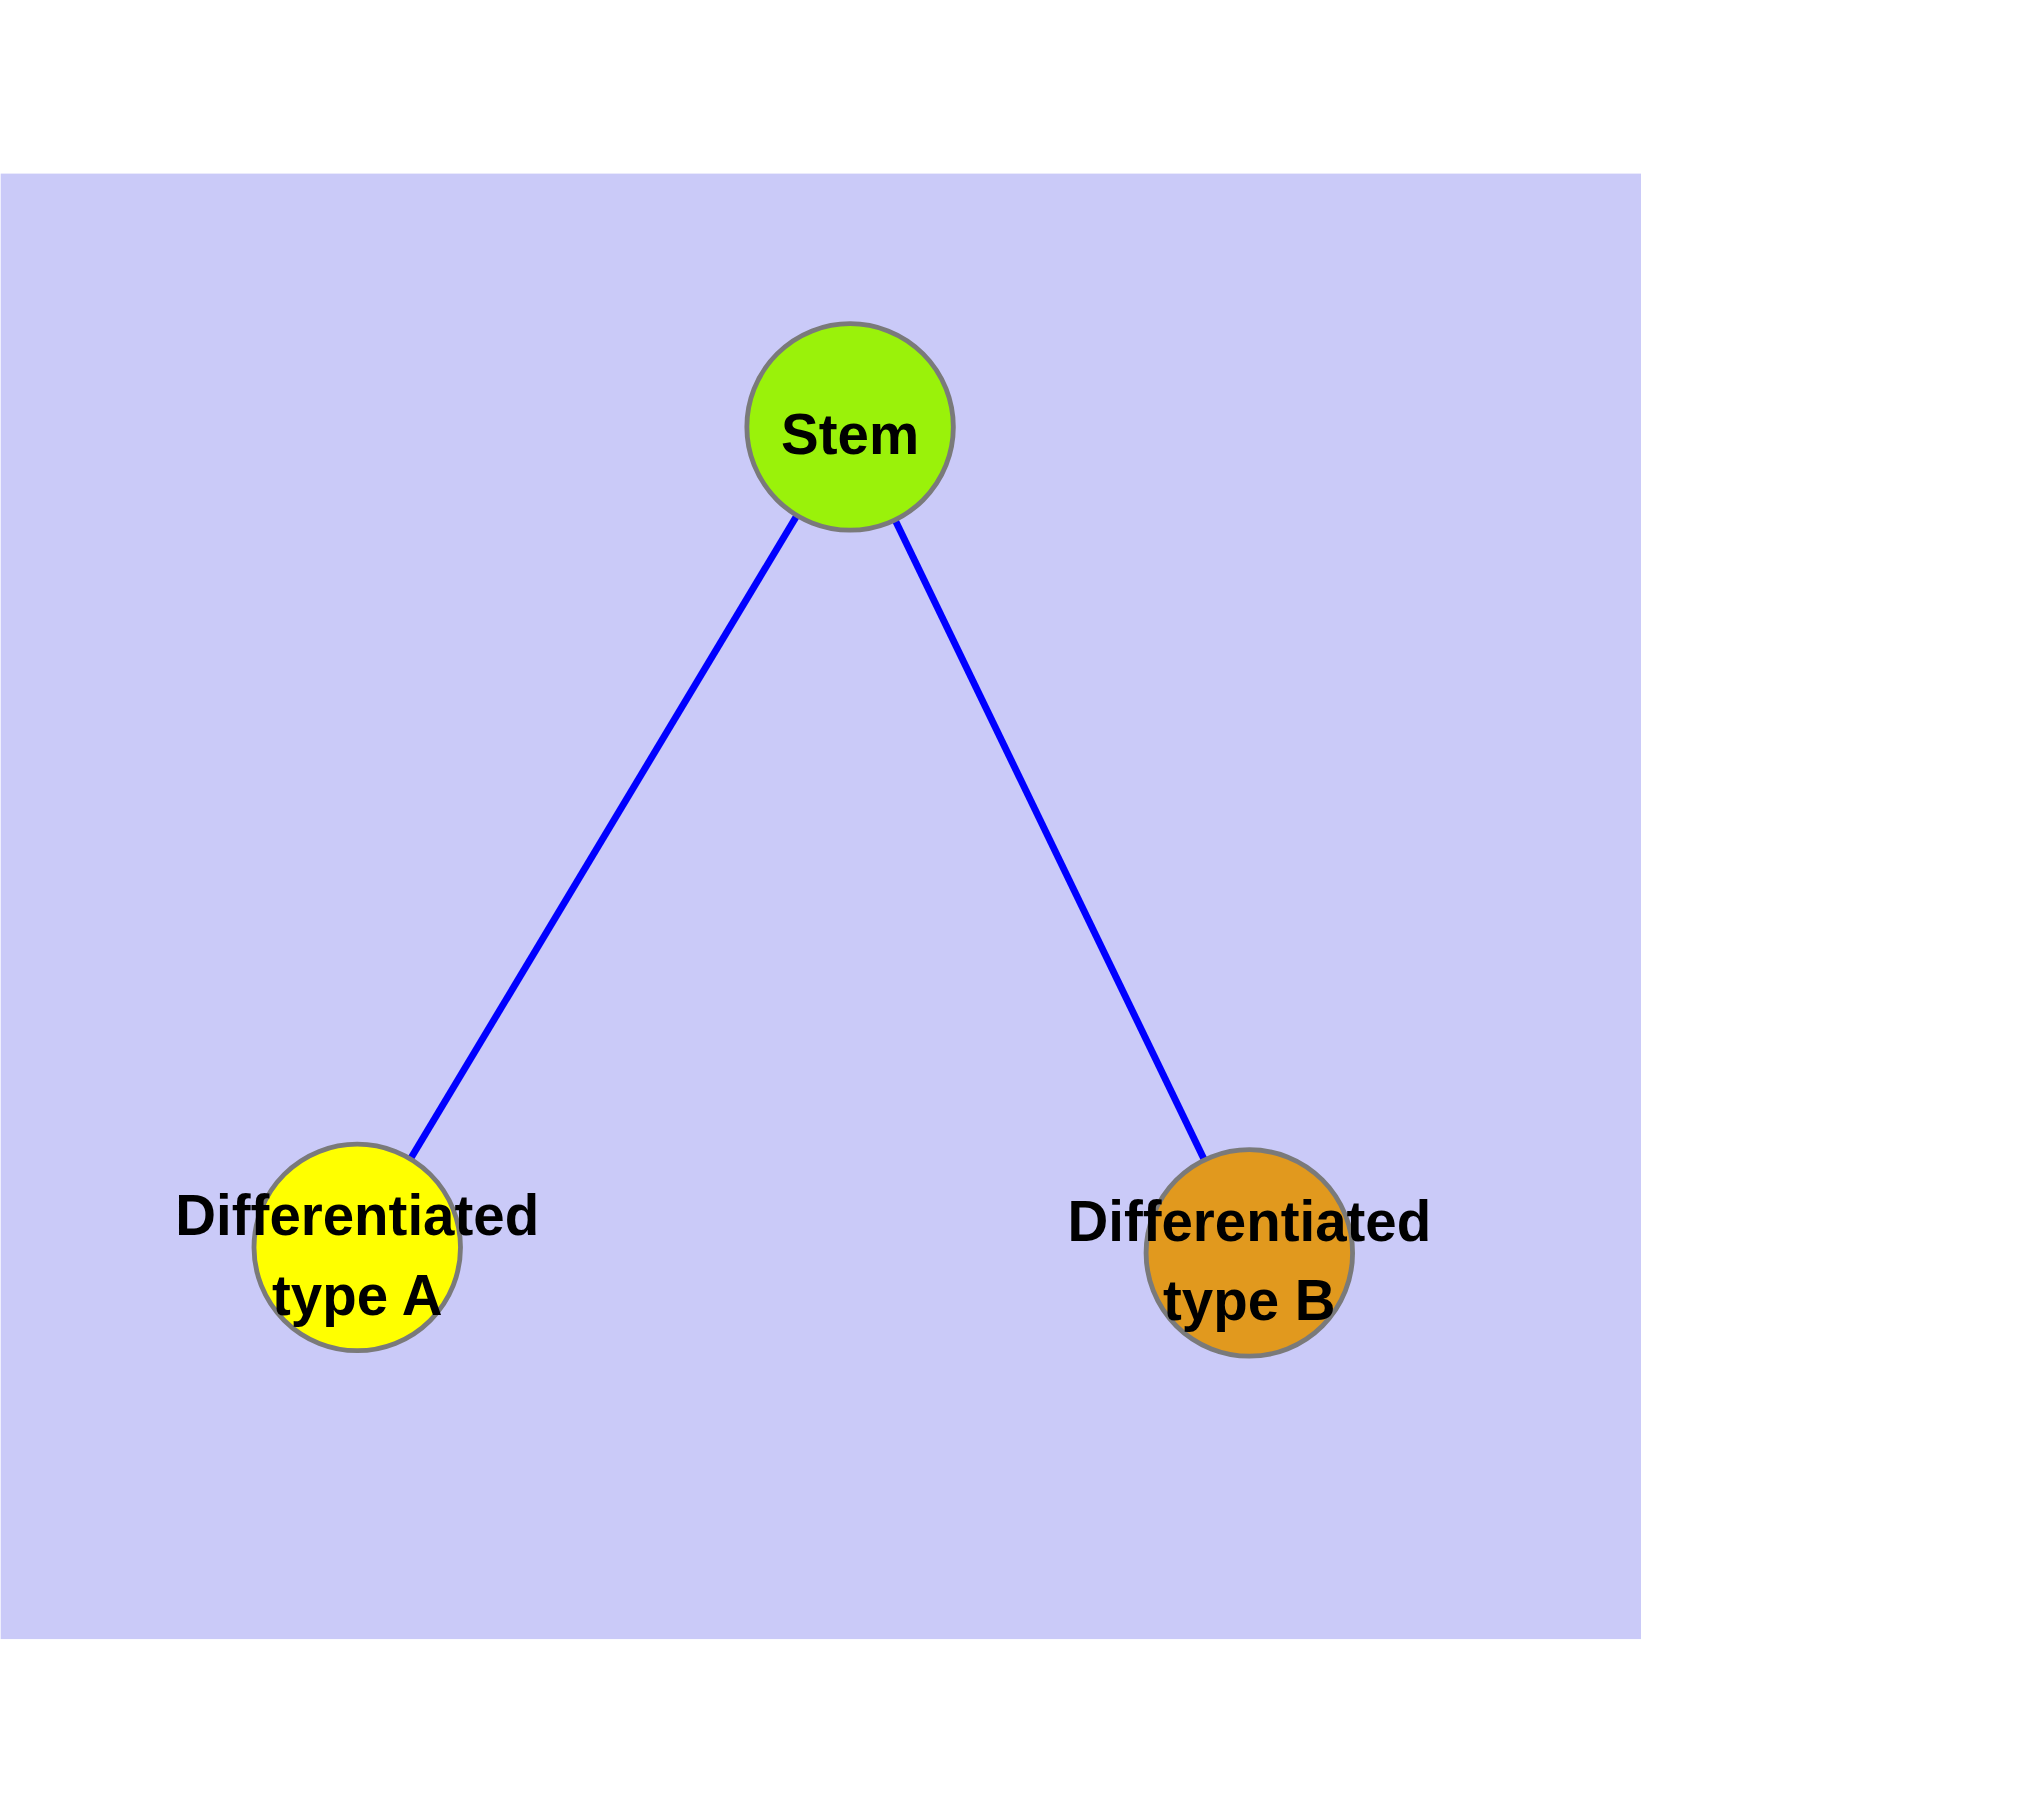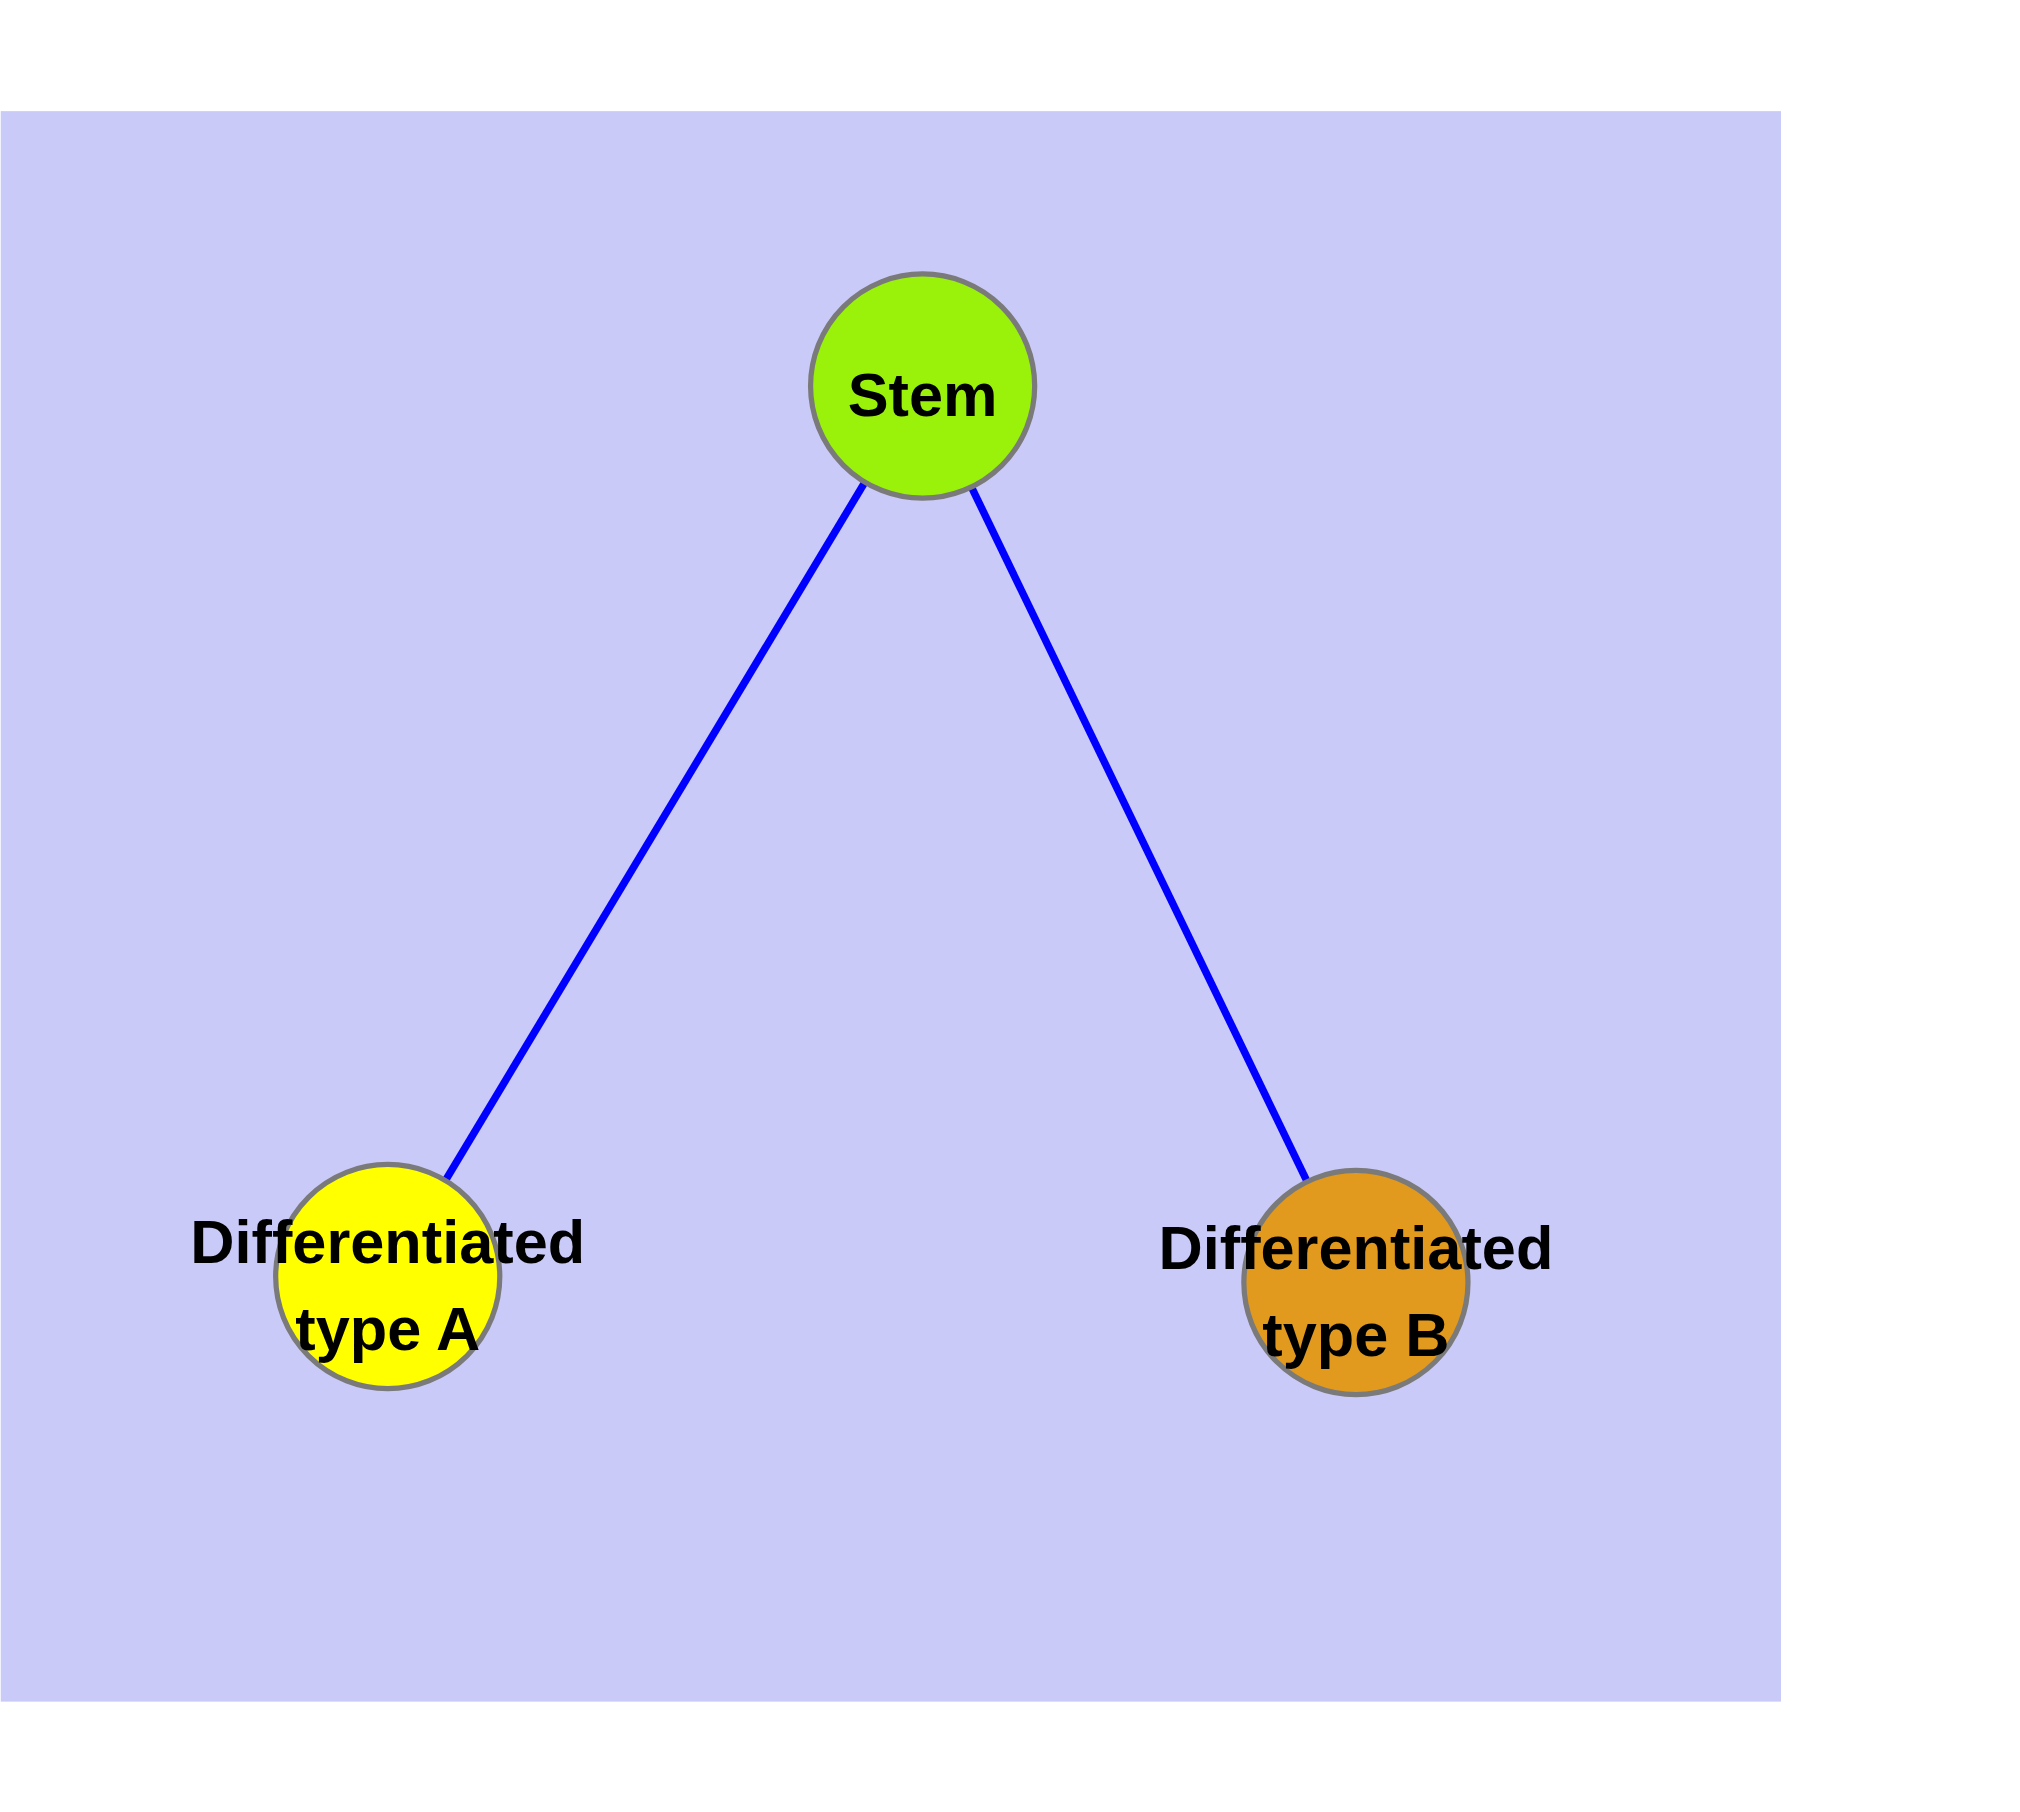--- a/index.html
+++ b/index.html
@@ -13,21 +13,21 @@
   .page svg { position: absolute; inset: 0; width: 100%; height: 100%; display: block; }
   .node-label {
     font-family: "Liberation Sans", sans-serif;
     font-weight: bold;
     text-anchor: middle;
   }
 </style>
 </head>
 <body style="background: rgb(255, 255, 255);">
 
-<div class="page" style="width: 1781px; height: 1812px; border-radius: 16px;">
+<div class="page" style="width: 1641px; height: 1812px; border-radius: 16px;">
   <svg xmlns="http://www.w3.org/2000/svg" viewBox="0 0 2384 2138">
       <rect x="1" y="5" width="2383" height="2129" fill="#CACAF8"></rect>
       <g>
         <line x1="1235" y1="373" x2="519" y2="1565" stroke="#0000FF" stroke-width="10"></line>
         <line x1="1235" y1="373" x2="1815" y2="1573" stroke="#0000FF" stroke-width="10"></line>
       </g>
       <g>
         <g>
           <circle cx="1235" cy="373" r="150" fill="#9AF20A" stroke="#7A7A7A" stroke-width="7"></circle>
           <text font-size="82" fill="#000000" class="node-label"><tspan x="1235" y="413">Stem</tspan></text>

